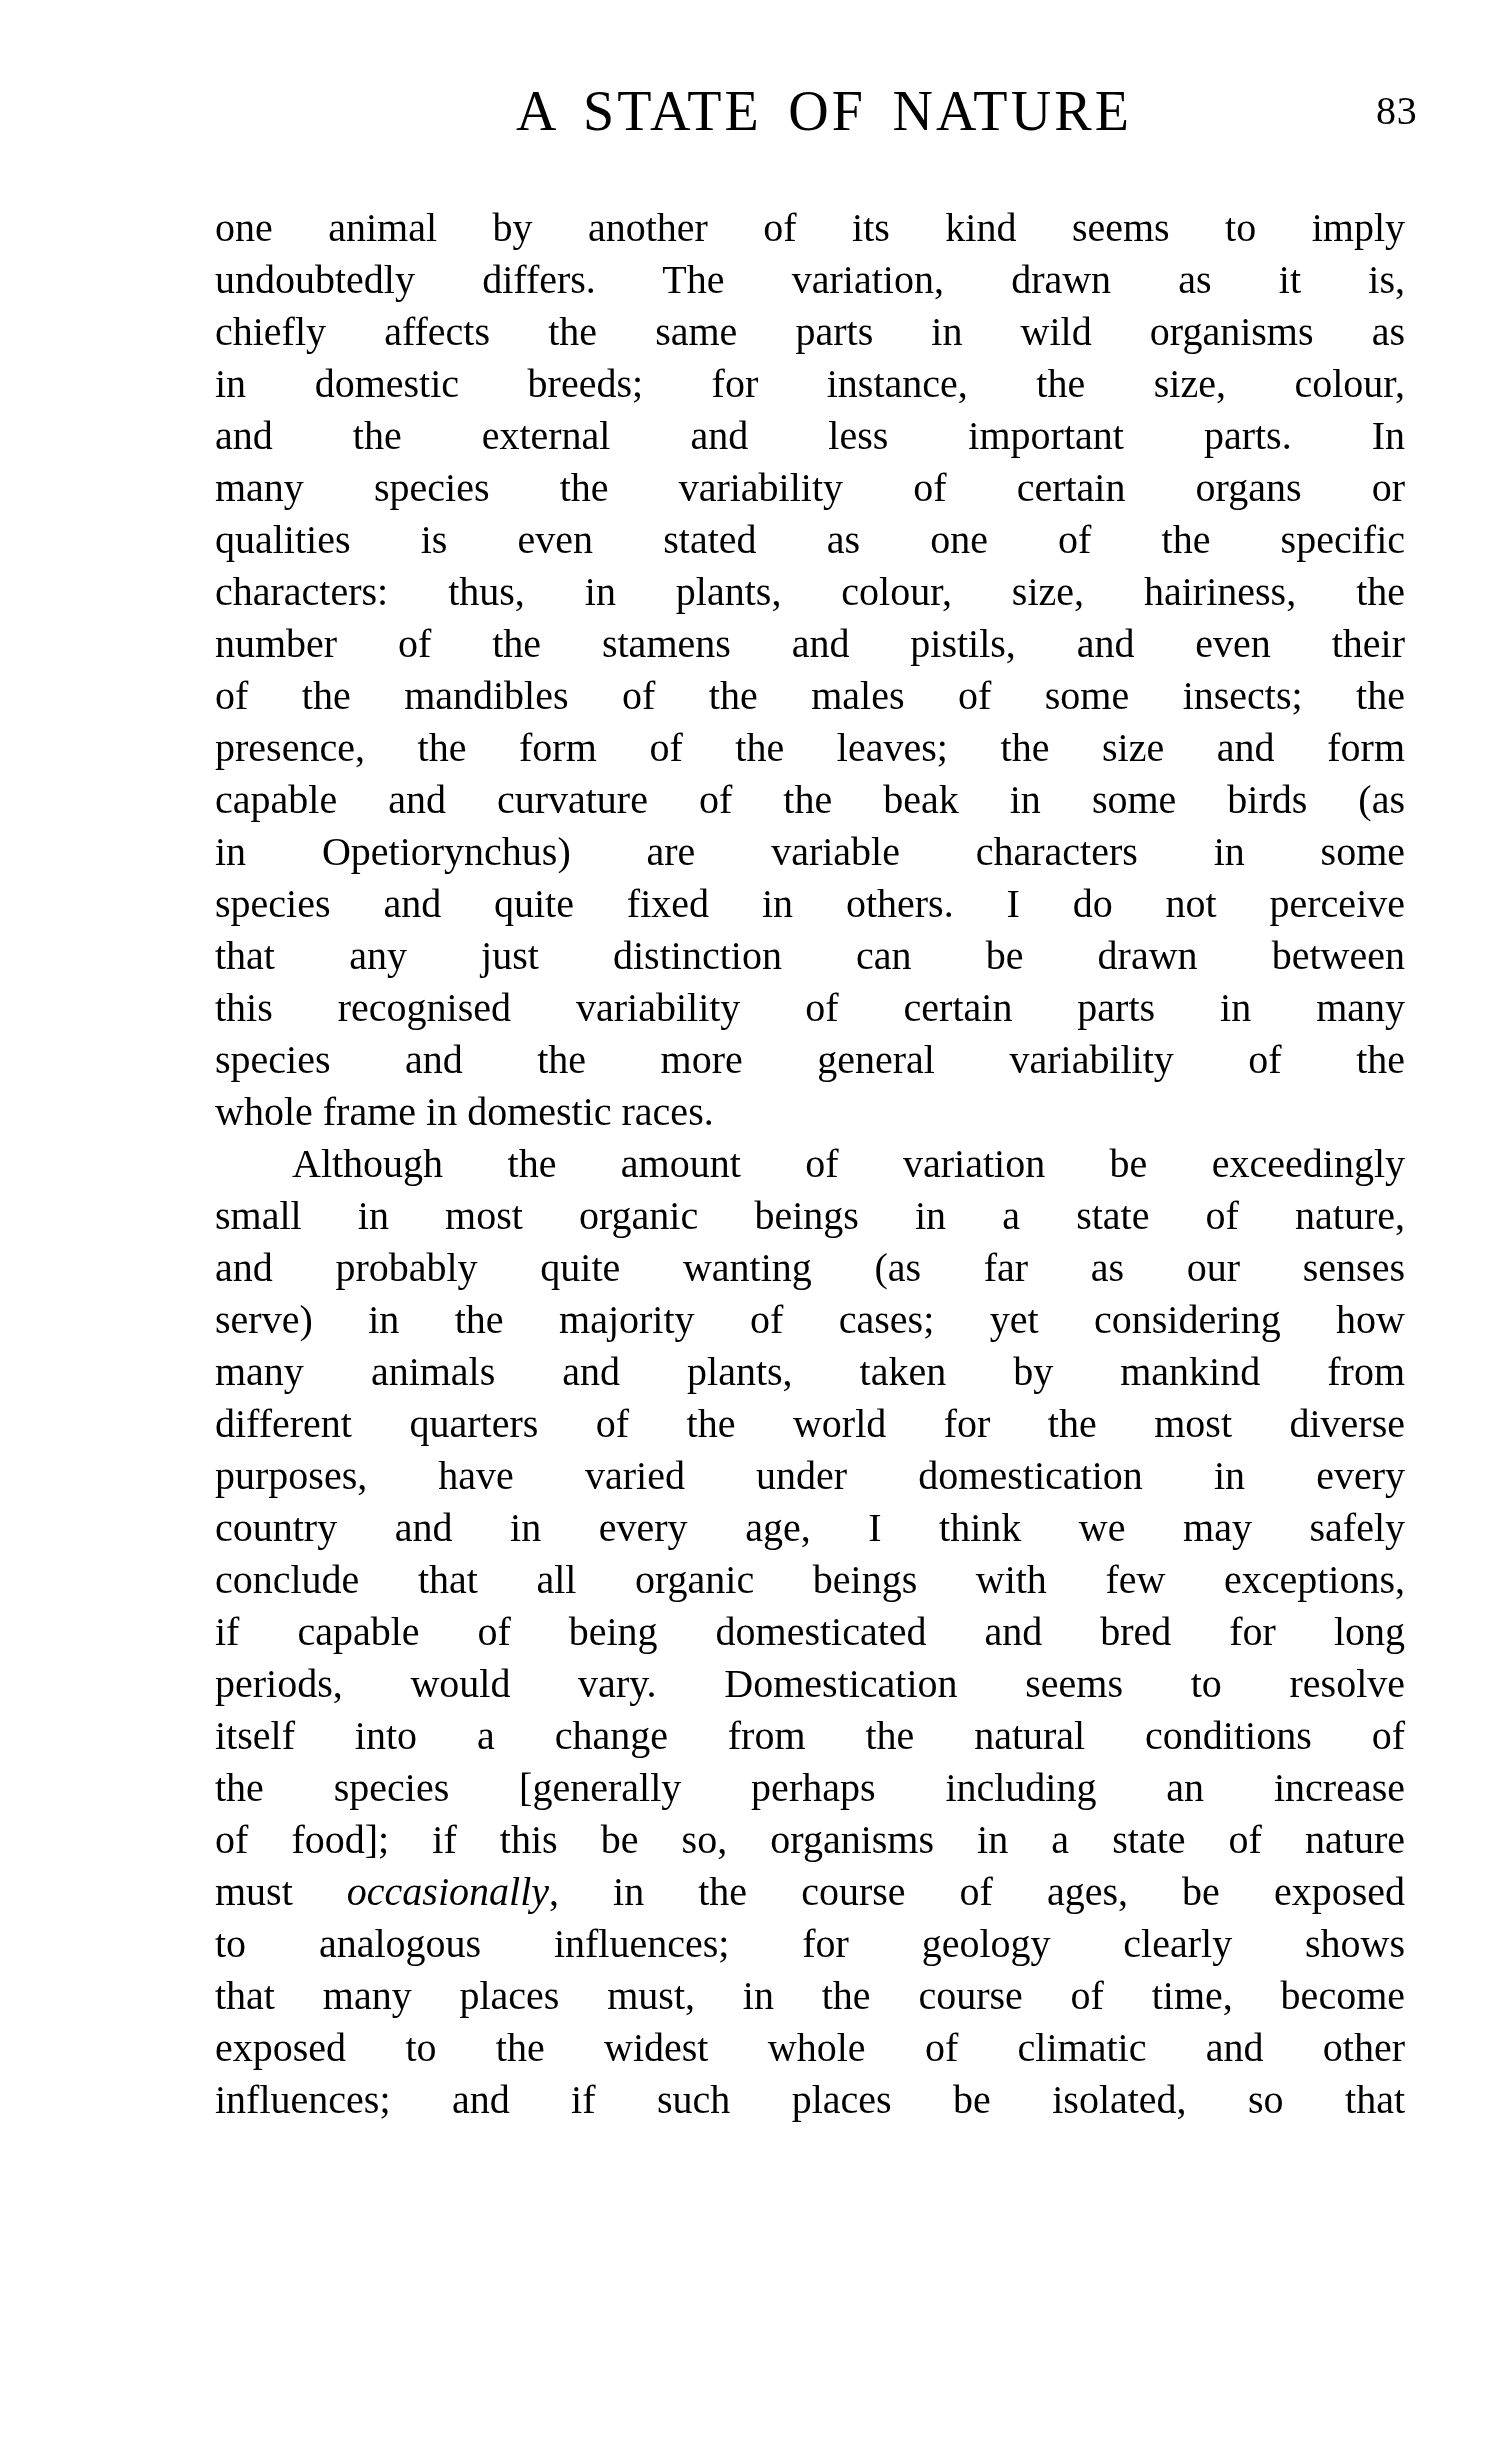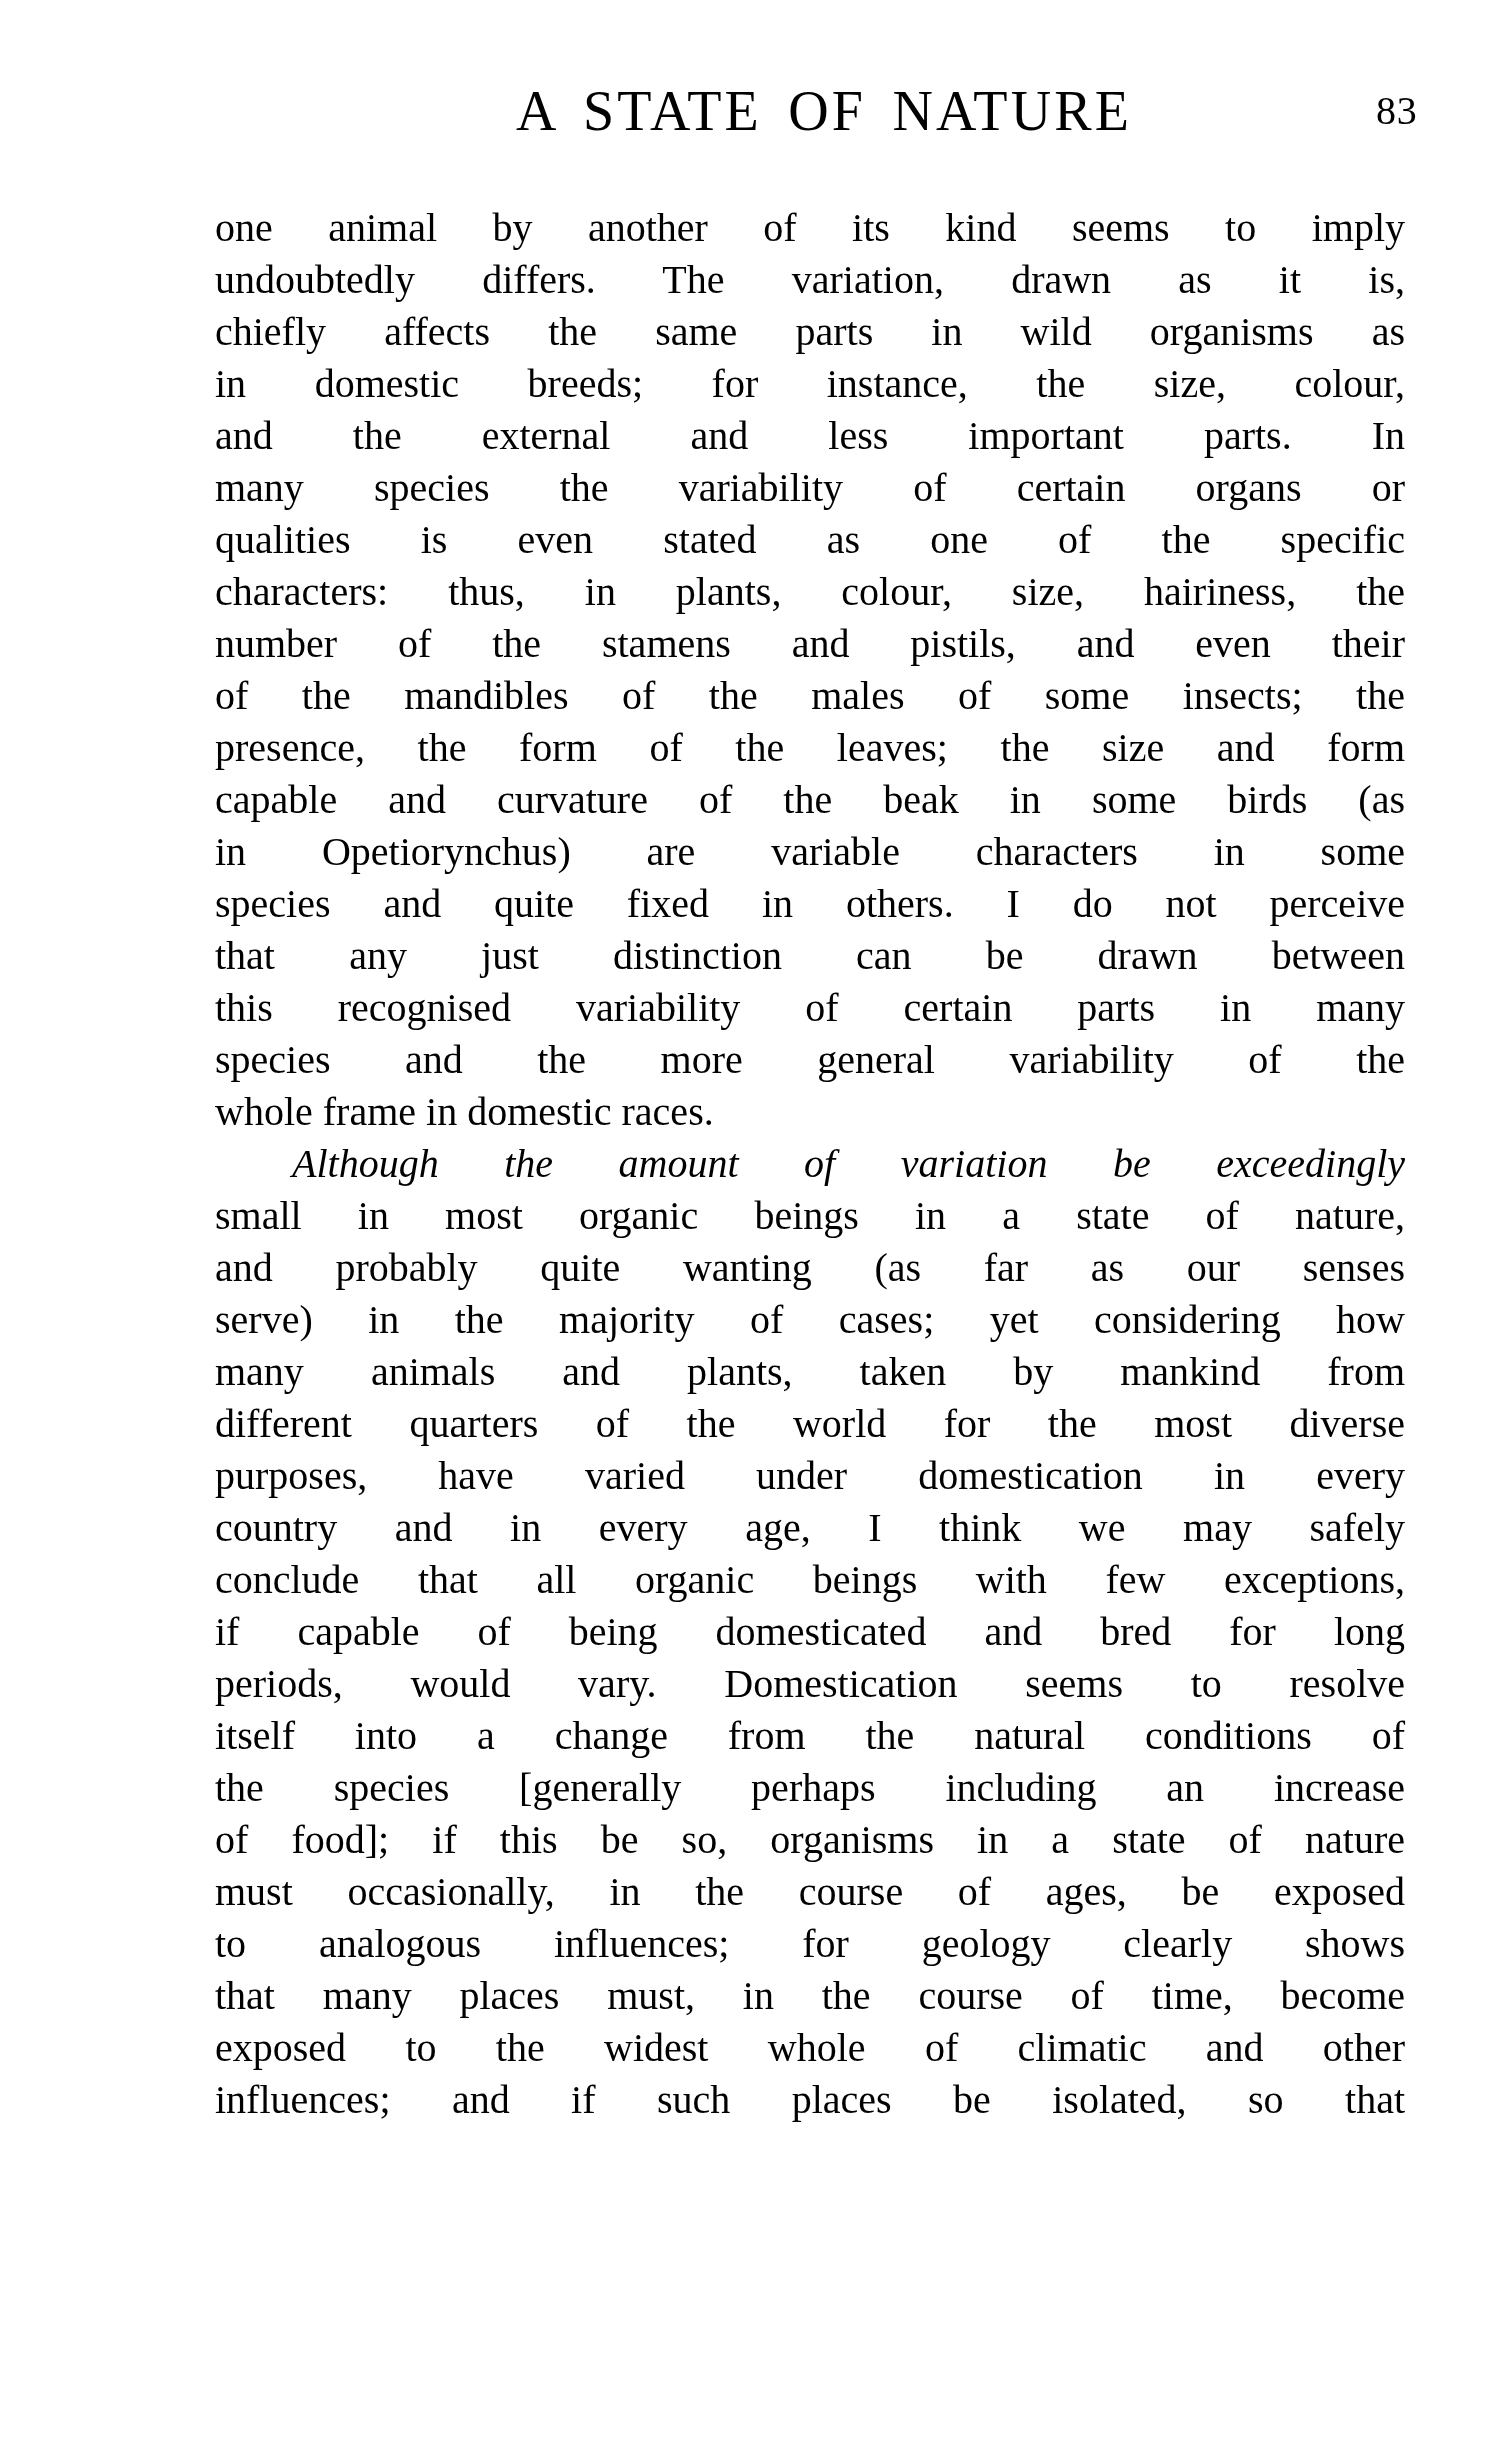--- a/index.html
+++ b/index.html
@@ -35,22 +35,22 @@
   }
   .ln {
     text-align: justify;
     text-align-last: justify;
     height: 52px;
     white-space: normal;
   }
   .ln.end {
     text-align-last: left;   
   }
-  .ln.indent { text-indent: 77px; font-style: italic; }
-  .ital { }
+  .ln.indent { text-indent: 77px; }
+  .ital { font-style: italic; }
 </style>
 </head>
 <body>
 
 <div class="page">
 
   <div class="running-header">
     <span class="running-title">A STATE OF NATURE</span>
     <span class="page-number">83</span>
   </div>

